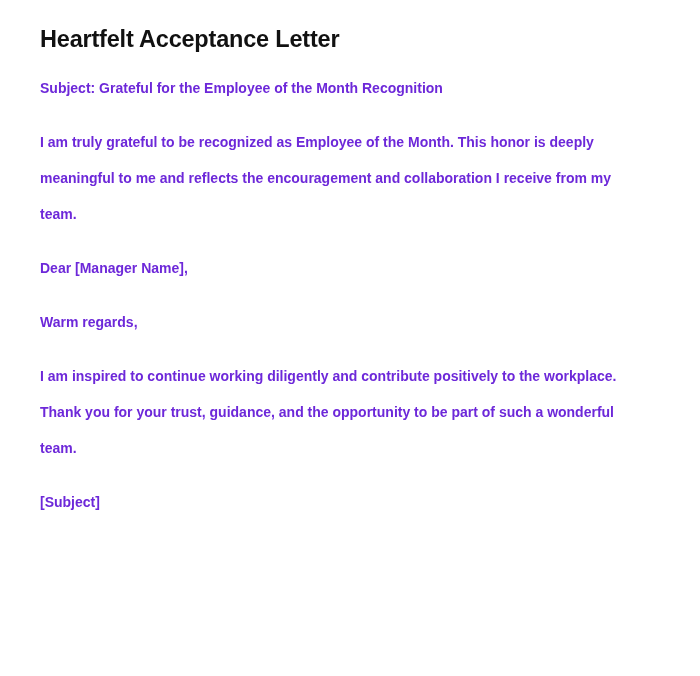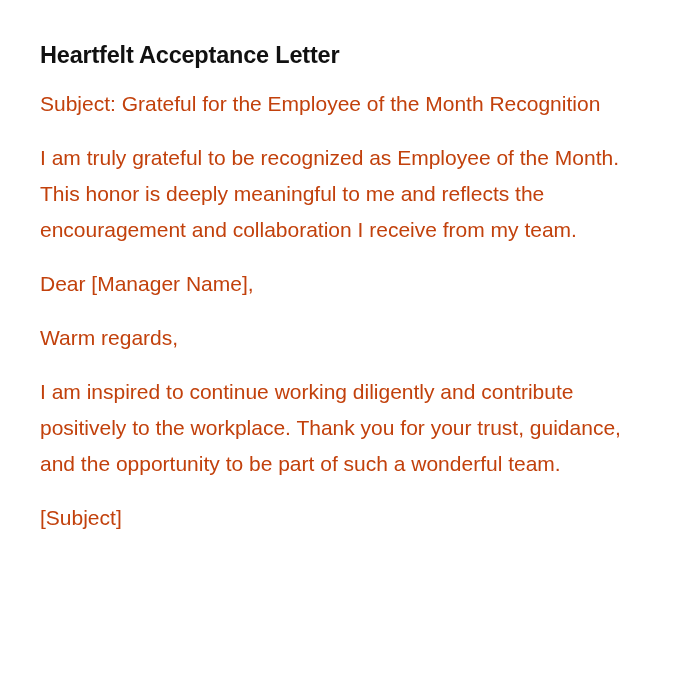--- a/index.html
+++ b/index.html
@@ -21,31 +21,31 @@
     height: 676px;
     background: #ffffff;
     padding: 24px 40px 0 40px;
   }
   .doc-title {
     font-size: 23.5px;
     font-weight: bold;
     line-height: 30px;
     letter-spacing: -0.2px;
     color: #111111;
-    margin: 16px 0 16px 0;
+    margin: 0 0 16px 0;
     max-width: 615px;
   }
   .doc-body {
     max-width: 600px;
   }
   .para {
-    font-size: 21px;
+    font-size: 14px;
     line-height: 36px;
-    font-weight: normal;
-    color: #c2410c;
+    font-weight: bold;
+    color: #6d28d9;
     margin: 0 0 18px 0;
     max-width: 600px;
     white-space: normal;
   }
   .para:last-child {
     margin-bottom: 0;
   }
 </style>
 </head>
 <body>

